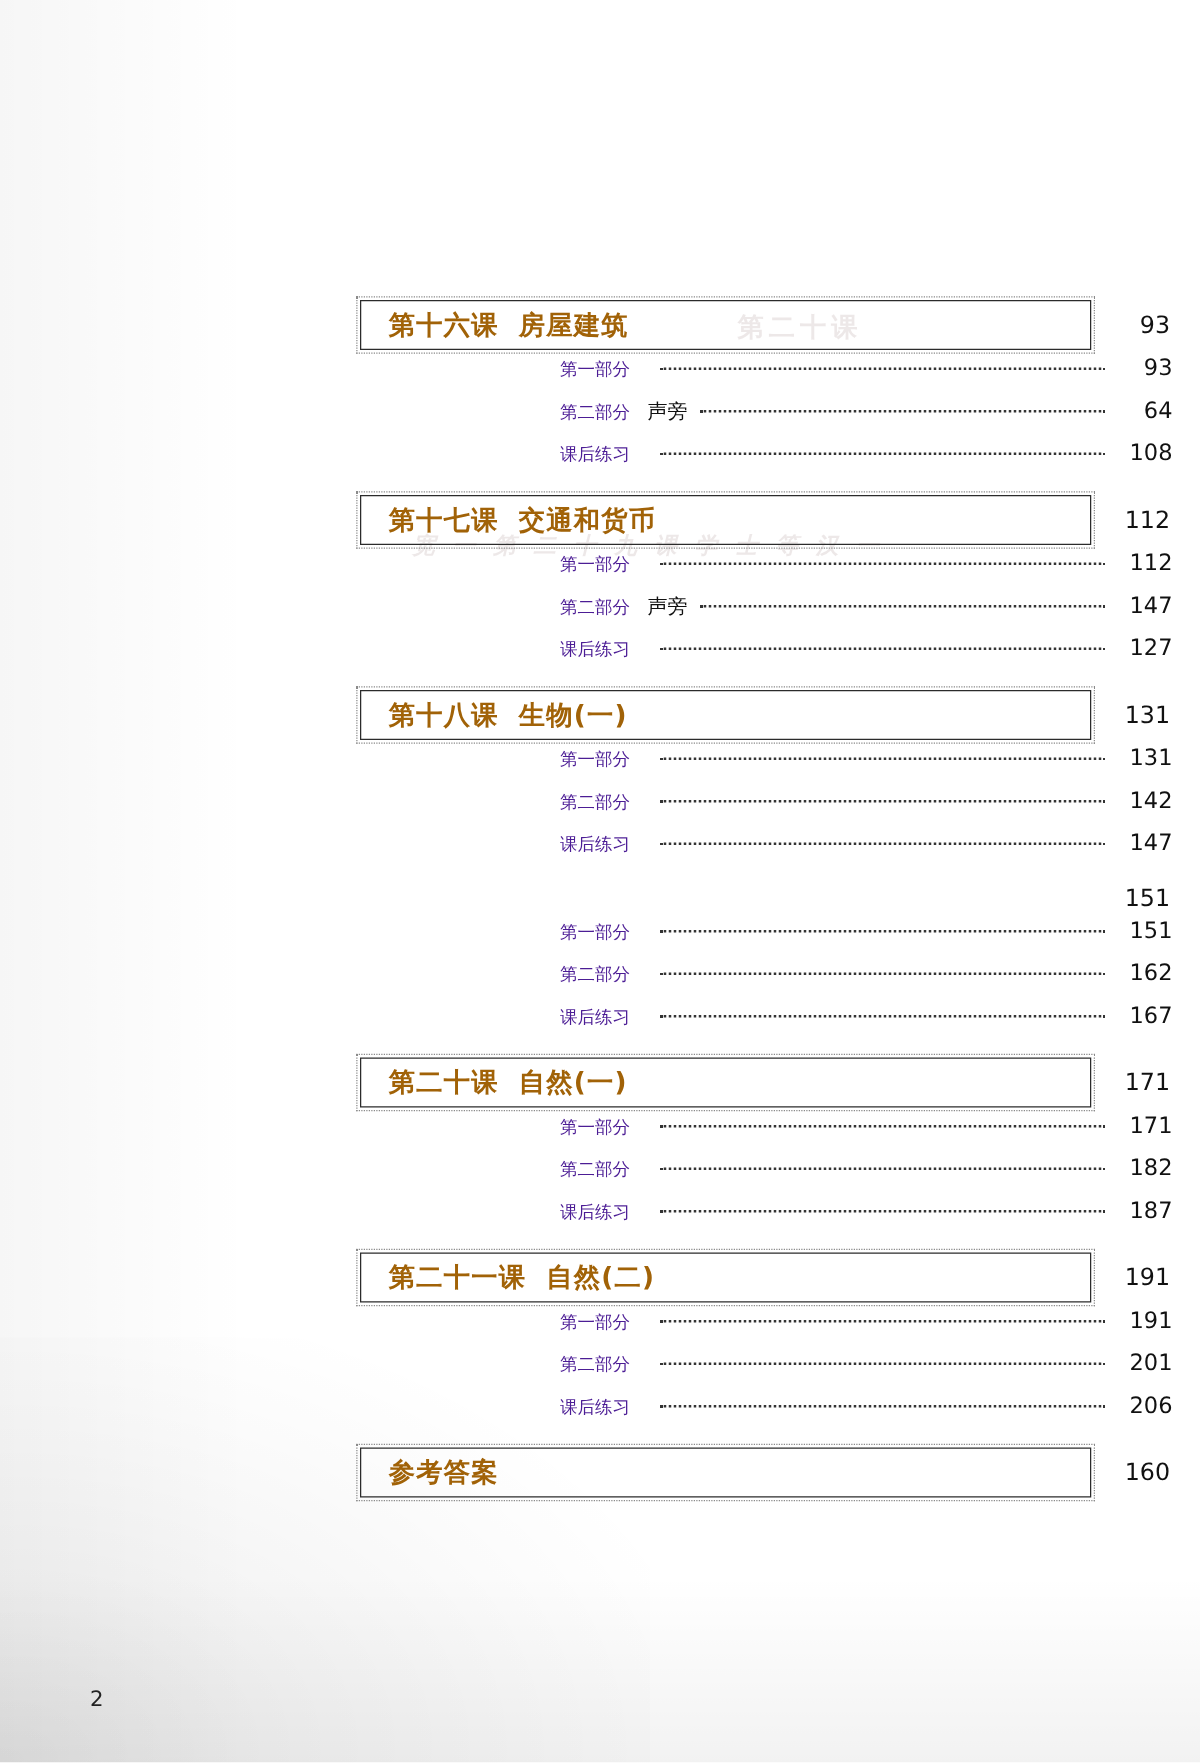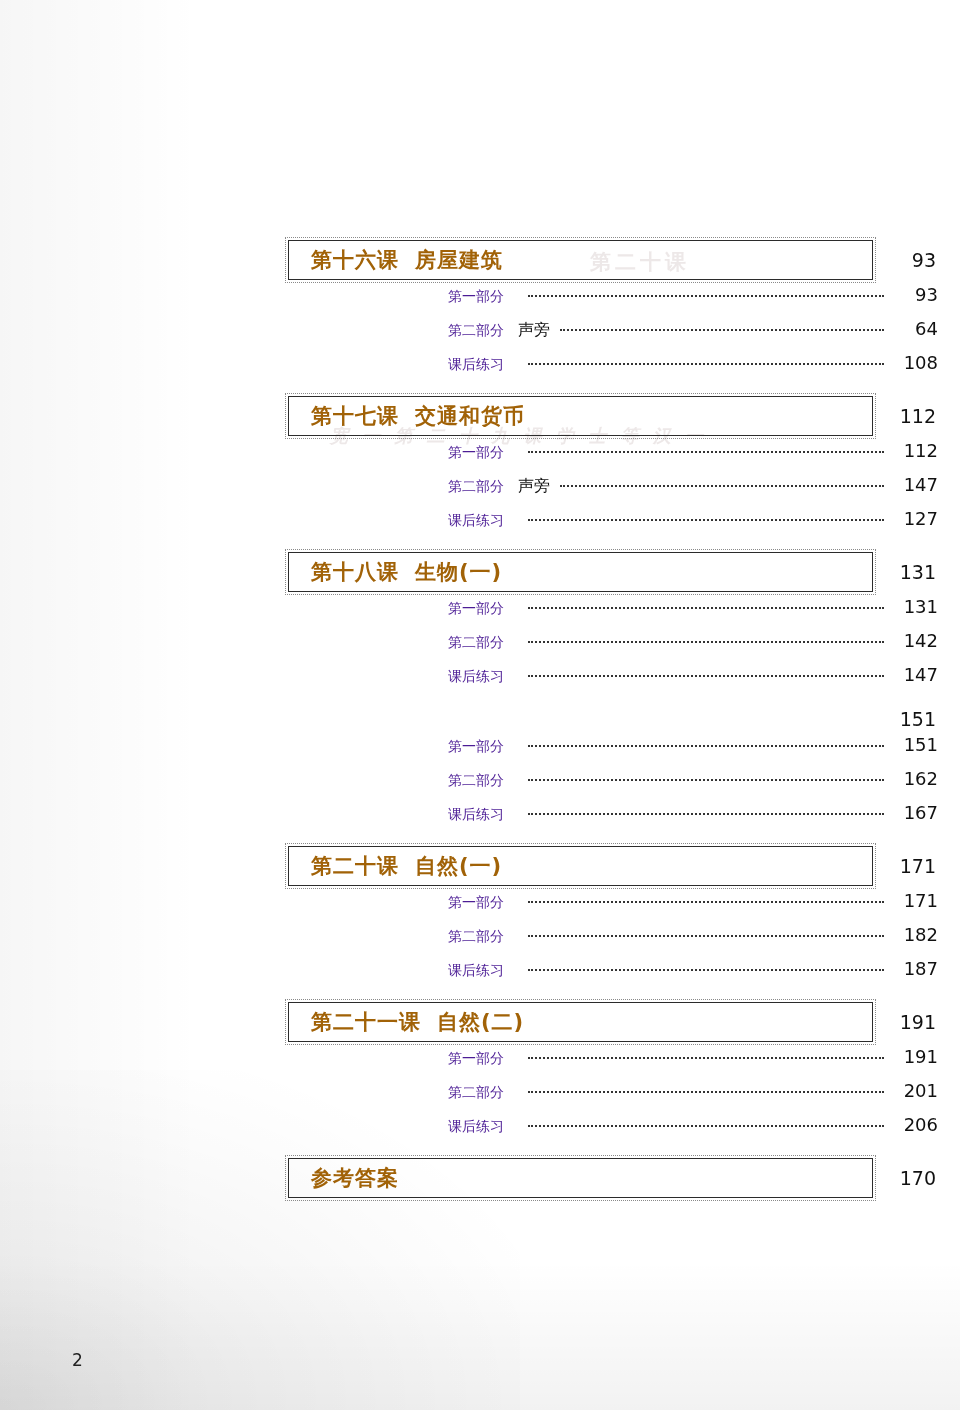--- a/index.html
+++ b/index.html
@@ -323,19 +323,19 @@
       <span class="dots"></span>
       <span class="sec-page">206</span>
     </div>
   </div>
 
   <div class="block">
     <div class="lesson-row">
       <div class="lesson-box">
         <span class="lesson-title">参考答案</span>
       </div>
-      <div class="lesson-page">170</div>
+      <div class="lesson-page">160</div>
     </div>
   </div>
 
 </div>
 
 <div class="page-number">2</div>
 
 </body></html>

